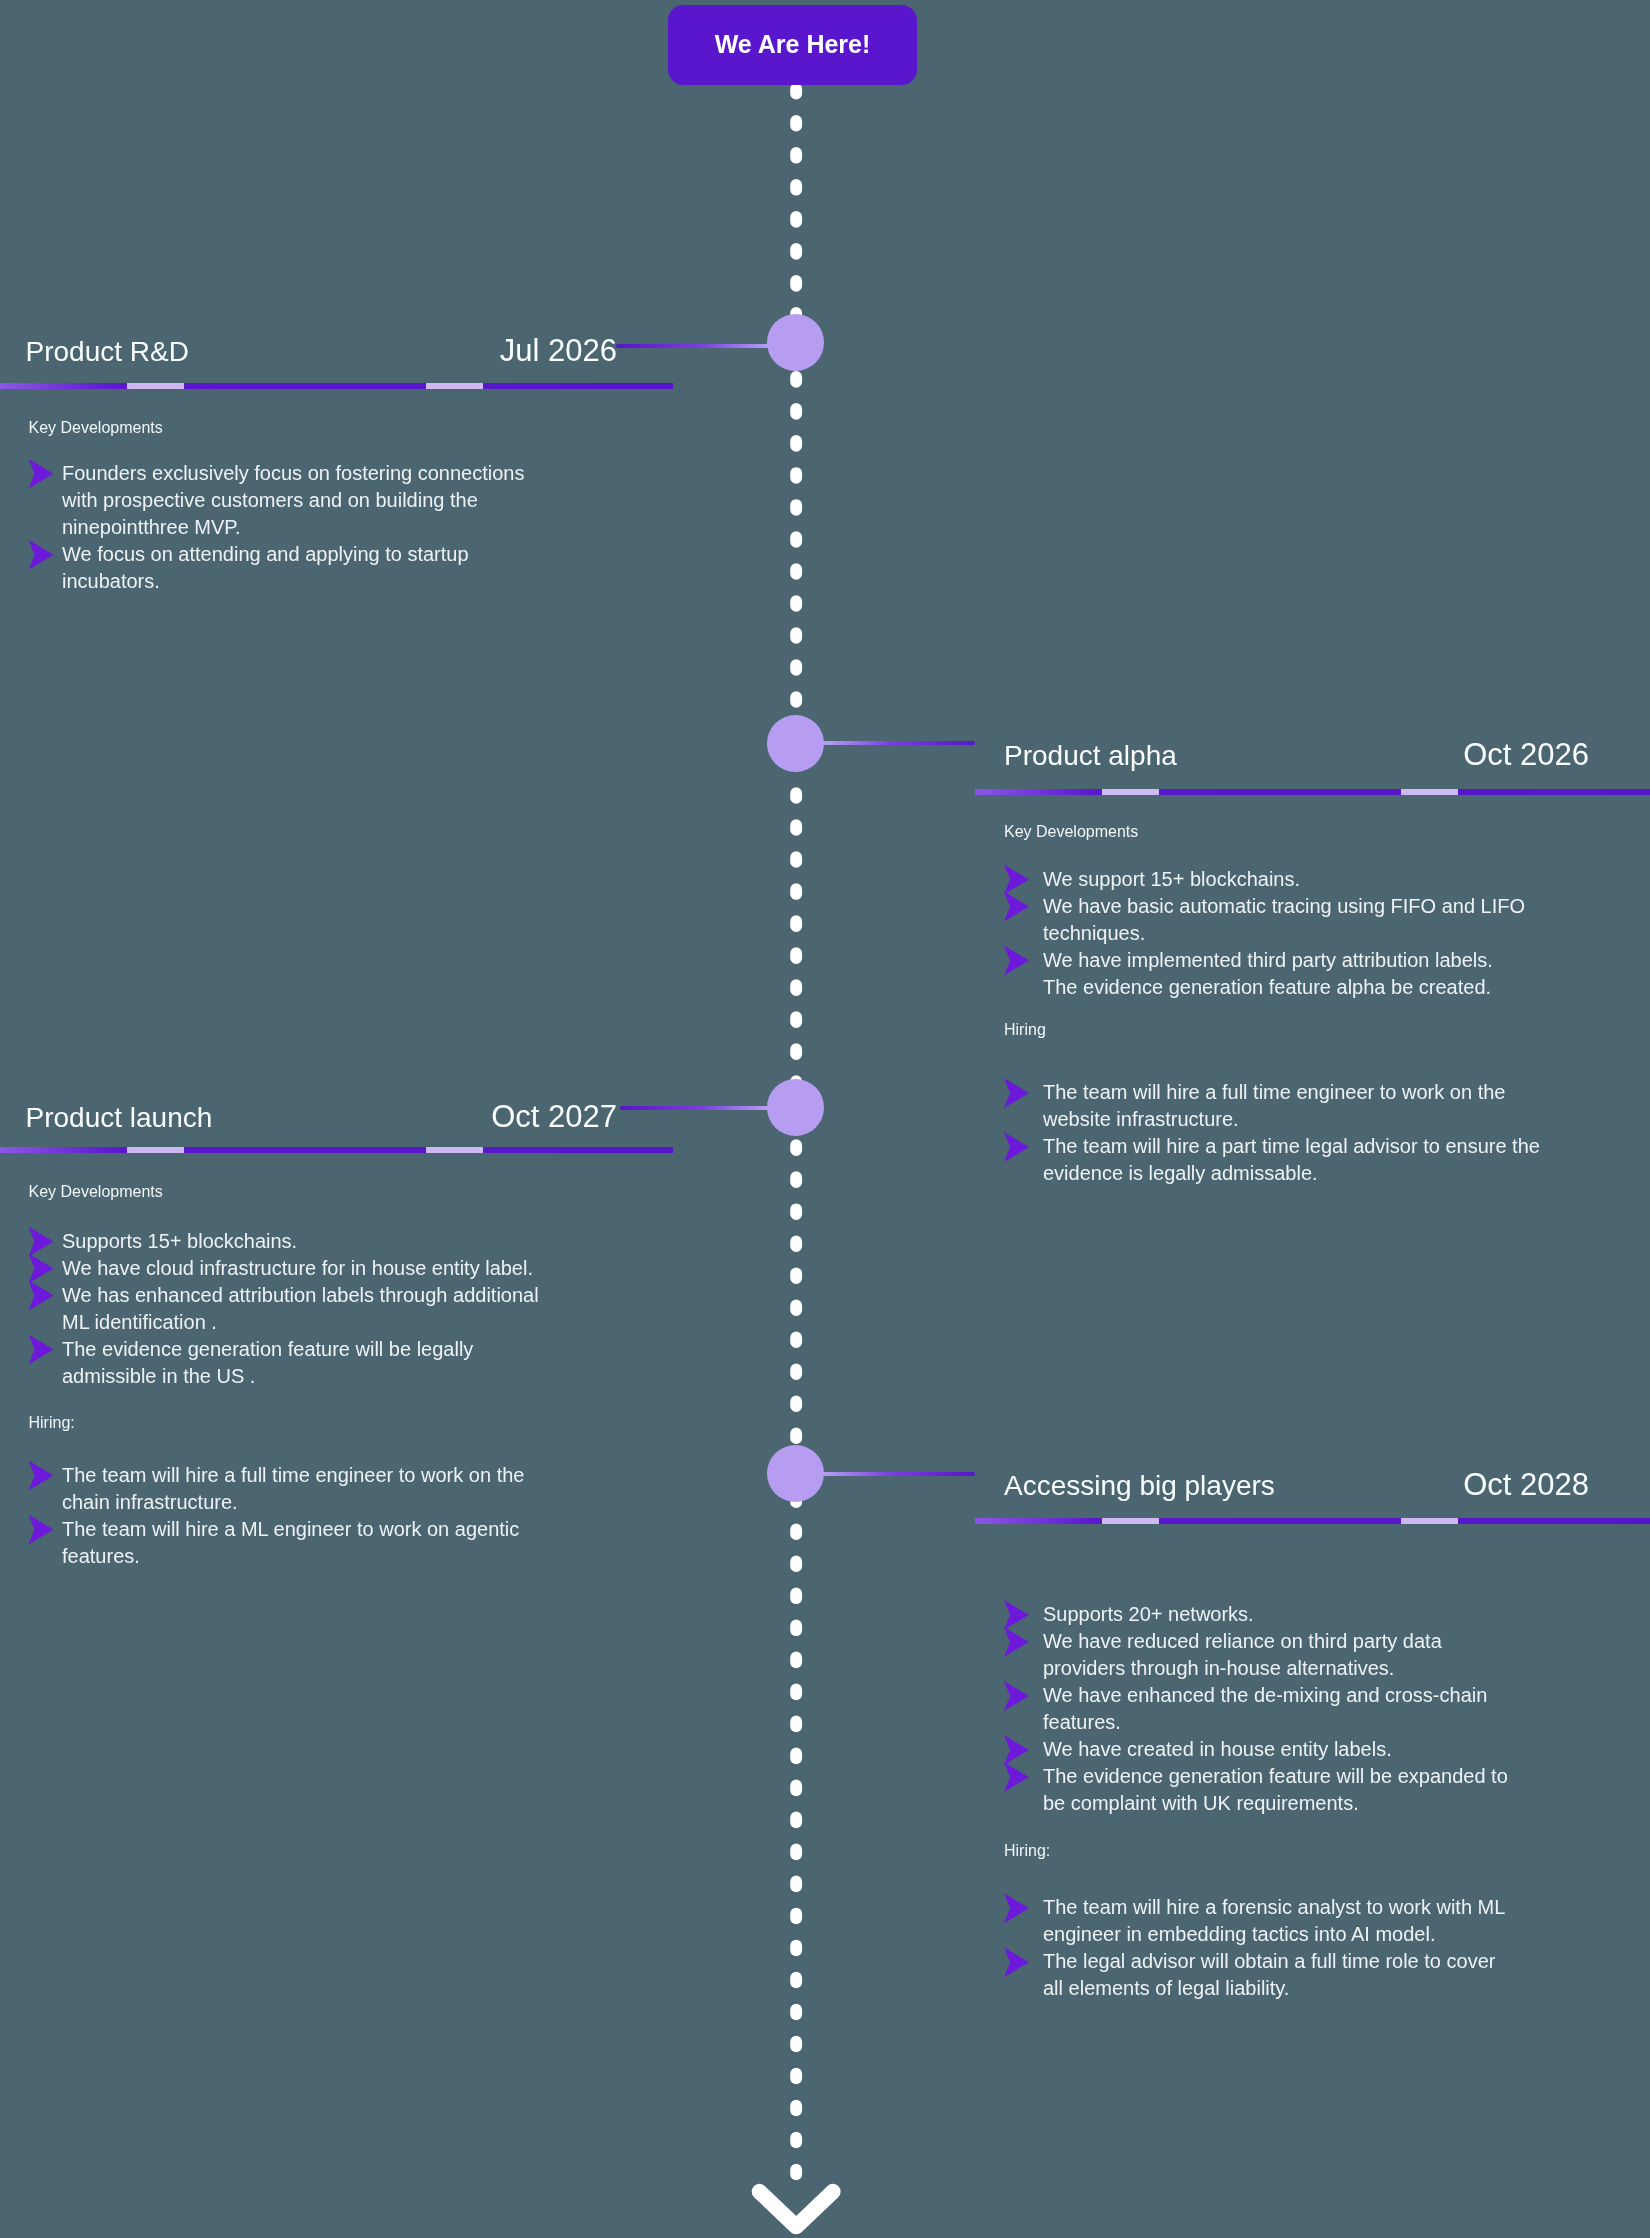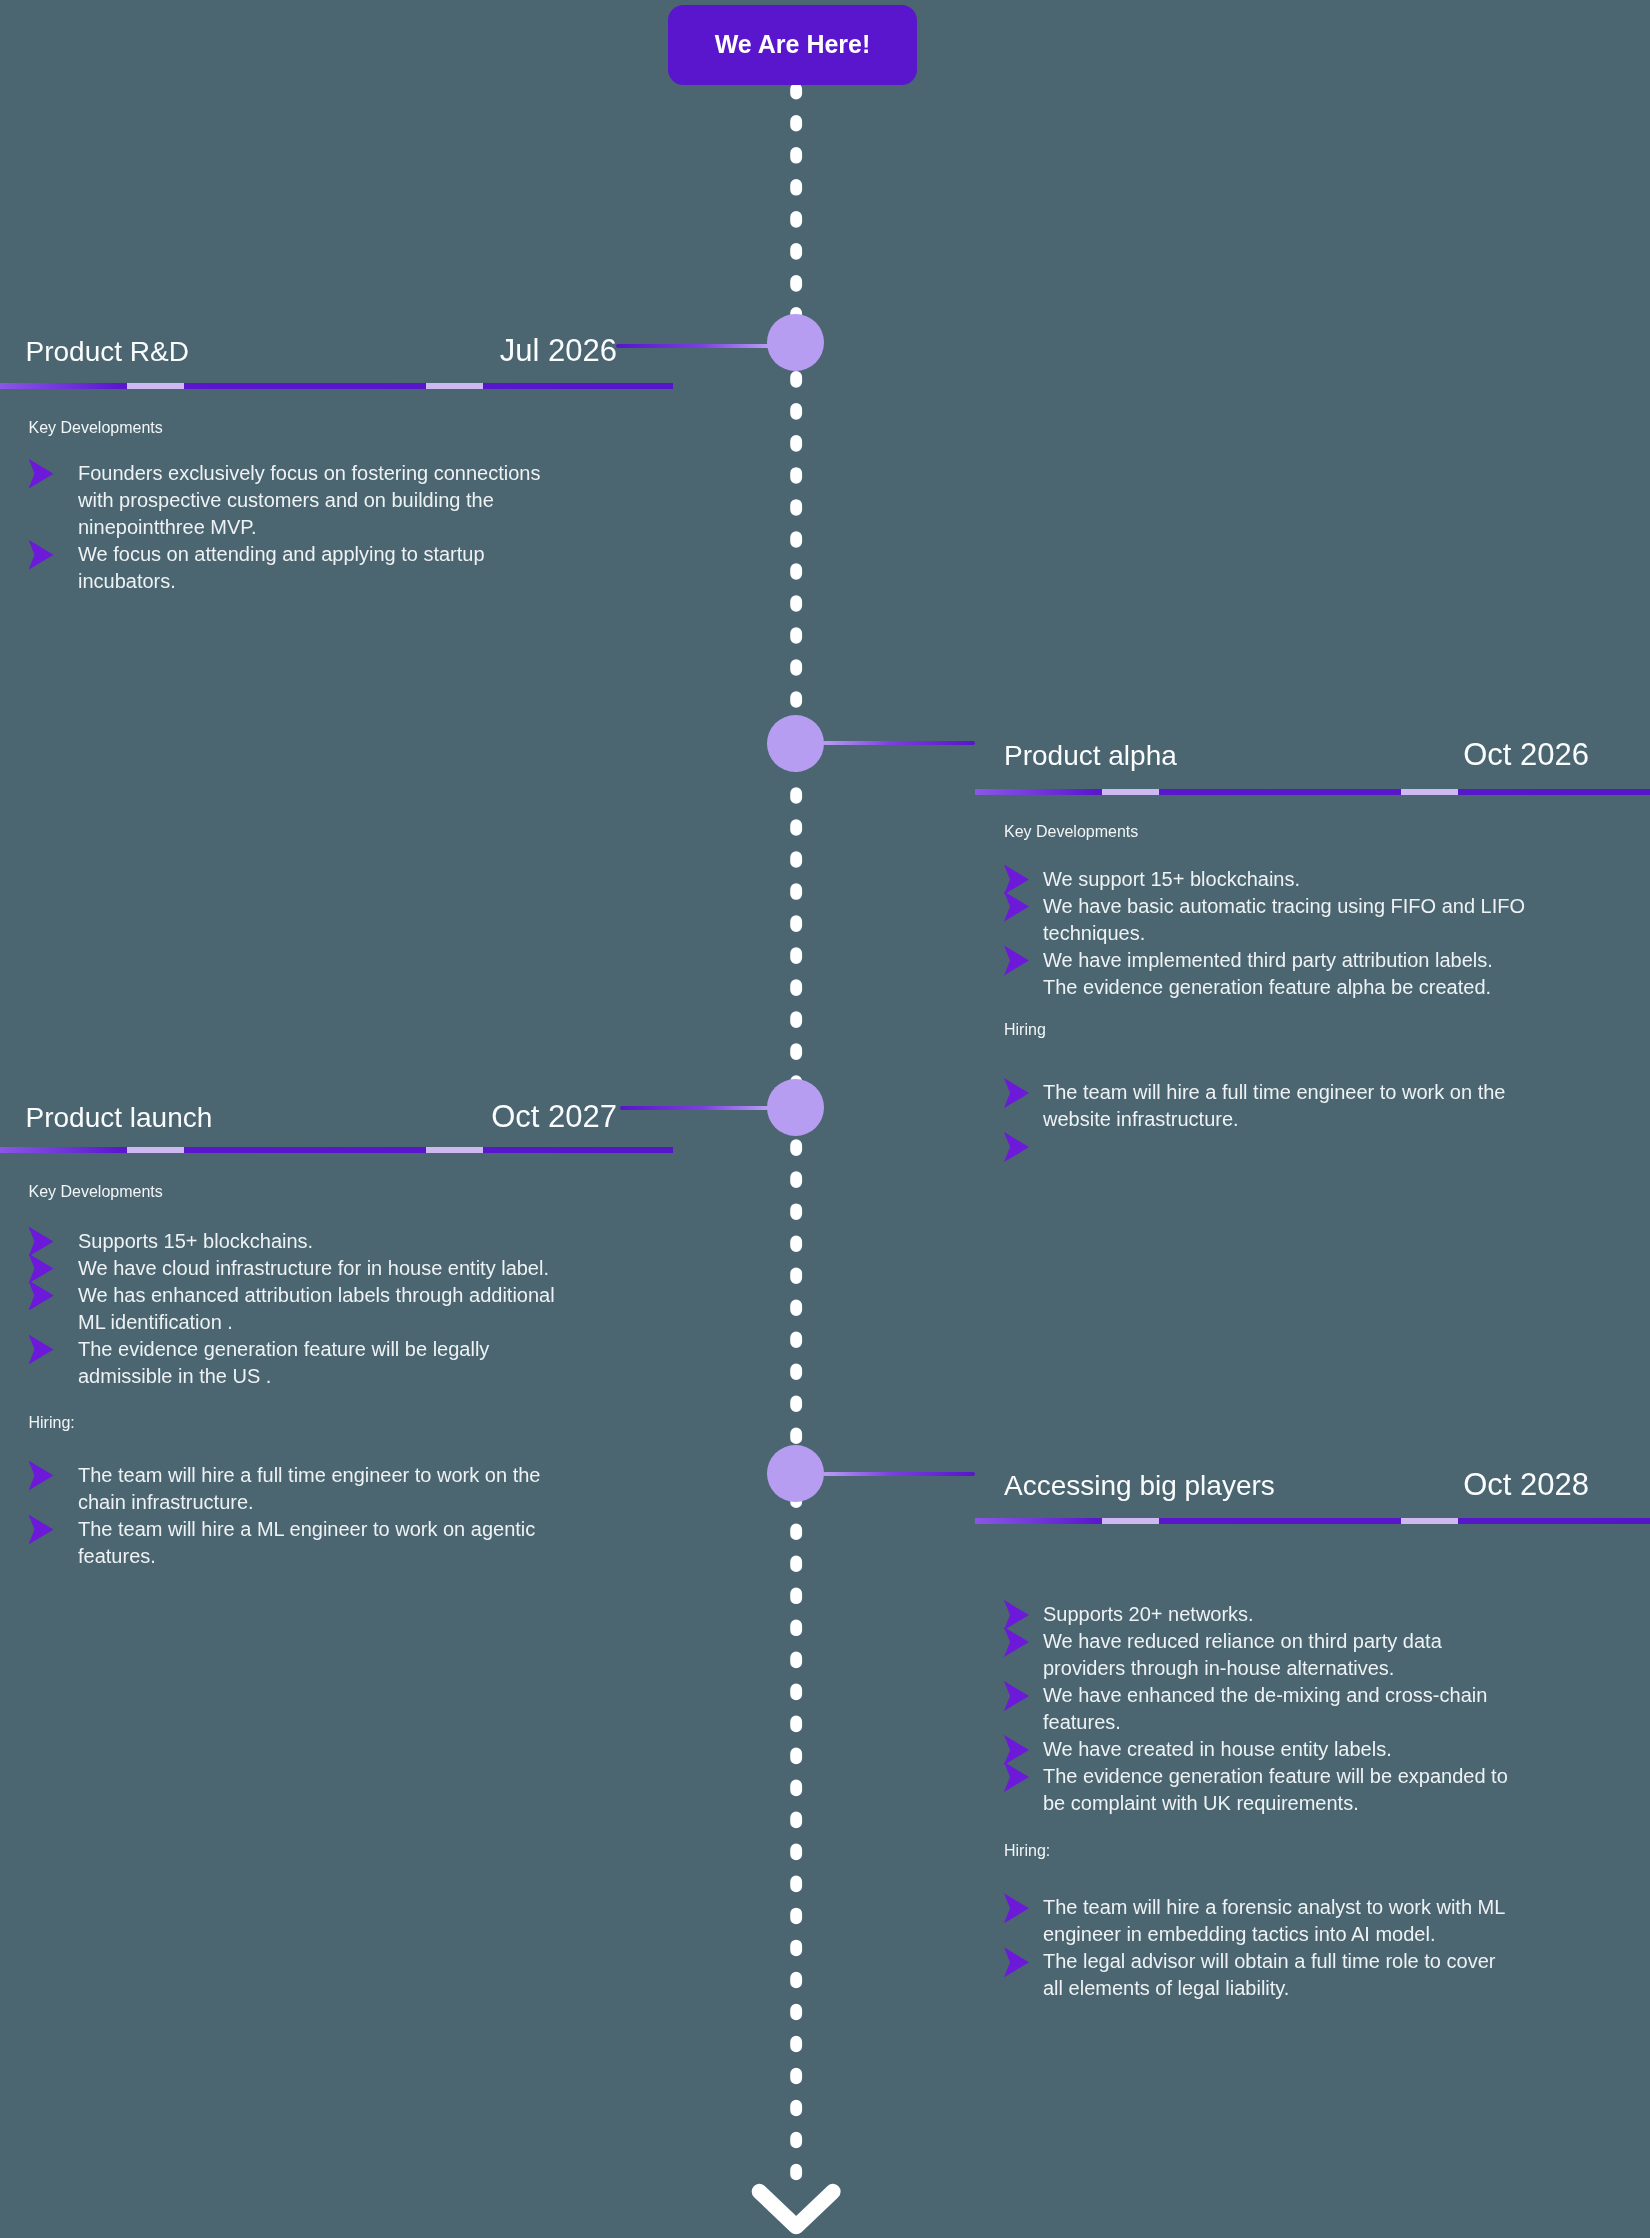--- a/index.html
+++ b/index.html
@@ -97,21 +97,21 @@
     width: 25px; height: 30px;
     background: #6c19da;
     clip-path: polygon(0 0, 100% 50%, 0 100%, 24% 50%);
   }
 
   
   .mb-left { left: 0; width: 673px; }
   .mb-left .mb-title { left: 25.5px; }
   .mb-left .mb-date  { right: 56px; }
   .mb-left .group-heading { padding-left: 28.5px; }
-  .mb-left .item { padding-left: 78px; }
+  .mb-left .item { padding-left: 62px; }
   .mb-left .item .arrow { left: 28.5px; }
 
   
   .mb-right { left: 975px; width: 676px; }
   .mb-right .mb-title { left: 29px; }
   .mb-right .mb-date  { right: 62px; }
   .mb-right .group-heading { padding-left: 29px; }
   .mb-right .item { padding-left: 68px; }
   .mb-right .item .arrow { left: 29px; }
 </style>
@@ -166,21 +166,22 @@
       <div class="item"><span class="arrow"></span><span>We support 15+ blockchains.</span></div>
       <div class="item"><span class="arrow"></span><span>We have basic automatic tracing using FIFO and LIFO
 techniques.</span></div>
       <div class="item"><span class="arrow"></span><span>We have implemented third party attribution labels.</span></div>
       <div class="item no-arrow"><span>The evidence generation feature alpha be created.</span></div>
     </div>
     <div class="group-heading" style="margin-top:16.6px;">Hiring</div>
     <div class="item-list" style="margin-top:37px;">
       <div class="item"><span class="arrow"></span><span>The team will hire a full time engineer to work on the
 website infrastructure.</span></div>
-      <div class="item"><span class="arrow"></span></div>
+      <div class="item"><span class="arrow"></span><span>The team will hire a part time legal advisor to ensure the
+evidence is legally admissable.</span></div>
     </div>
   </div>
 
   <div class="milestone-block mb-left" style="top:1098px;">
     <div class="mb-header">
       <div class="mb-title">Product launch</div>
       <div class="mb-date">Oct 2027</div>
     </div>
     <div class="underline" style="margin-top:10.7px;"></div>
     <div class="group-heading" style="margin-top:26px;">Key Developments</div>

